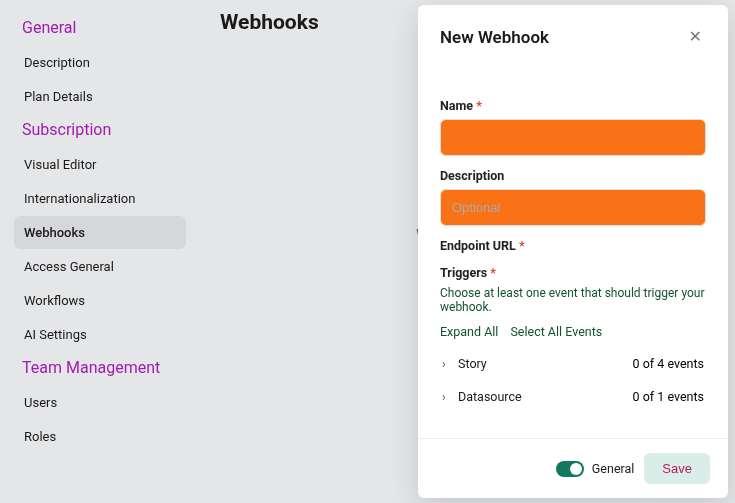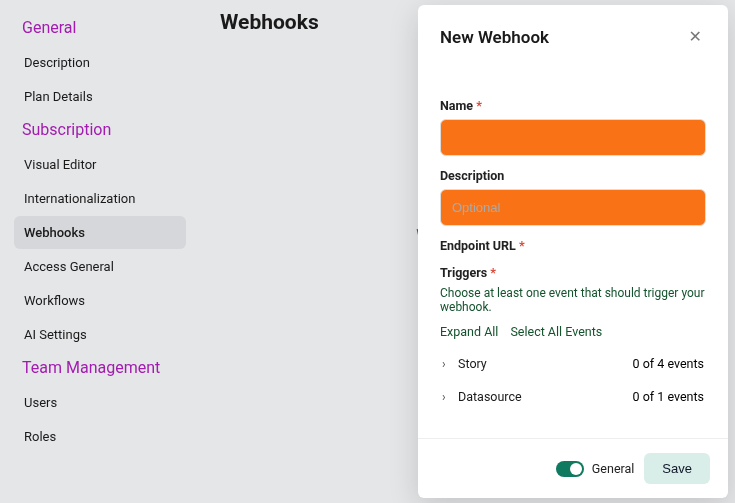--- a/index.html
+++ b/index.html
@@ -48,21 +48,21 @@
     .chev { width: 10px; display: inline-block; color: #555; font-size: 12px; }
     .trigger-count { color: #000000; }
     
     .panel-footer { display: flex; align-items: center; justify-content: flex-end; gap: 10px; padding: 14px 18px; border-top: 1px solid #eee; }
     
     .toggle-wrap { display: flex; align-items: center; gap: 8px; }
     .toggle { width: 28px; height: 16px; border-radius: 10px; background: #0f7a5f; position: relative; cursor: pointer; }
     .toggle::after { content: ""; position: absolute; width: 12px; height: 12px; background: #fff; border-radius: 50%; top: 2px; right: 2px; }
     .toggle-label { font-size: 12.5px; color: #222; }
     
-    .save-btn { background: #d9eee8; color: #0f172a; border: none; font-size: 13px; font-weight: 500; padding: 8px 18px; border-radius: 6px; cursor: pointer; }
+    .save-btn { background: #d9eee8; color: #be185d; border: none; font-size: 13px; font-weight: 500; padding: 8px 18px; border-radius: 6px; cursor: pointer; }
   </style>
 </head>
 <body>
 
 <div class="layout">
   <div class="sidebar" id="sidebar">
       <div class="sb-group-title">General</div>
       <div class="sb-item">Description</div>
       <div class="sb-item">Plan Details</div>
       <div class="sb-group-title">Subscription</div>

